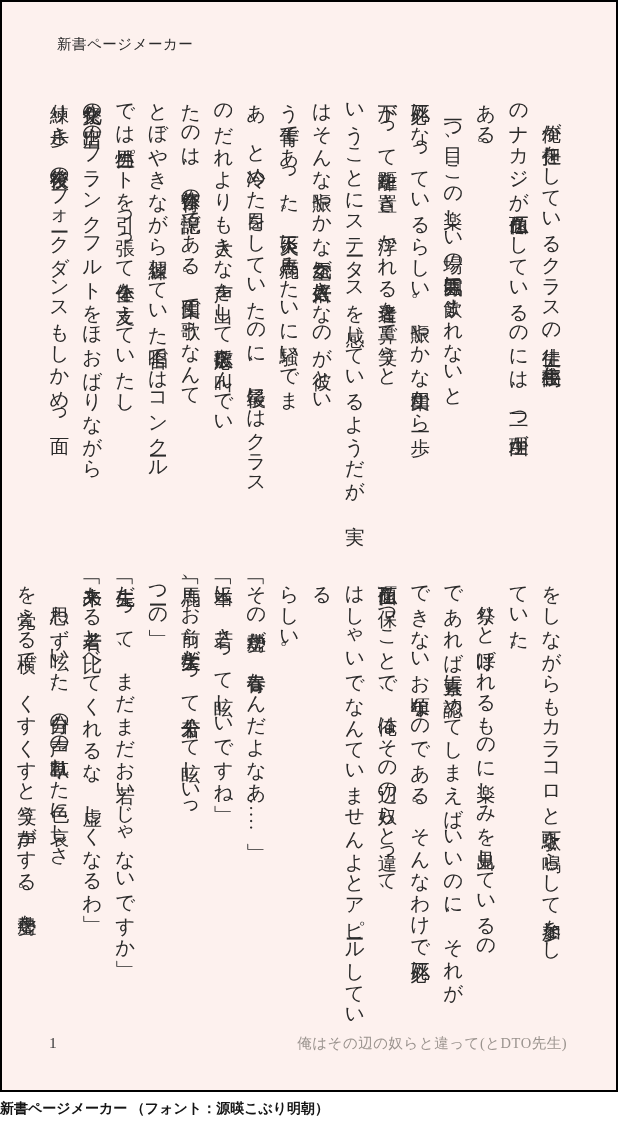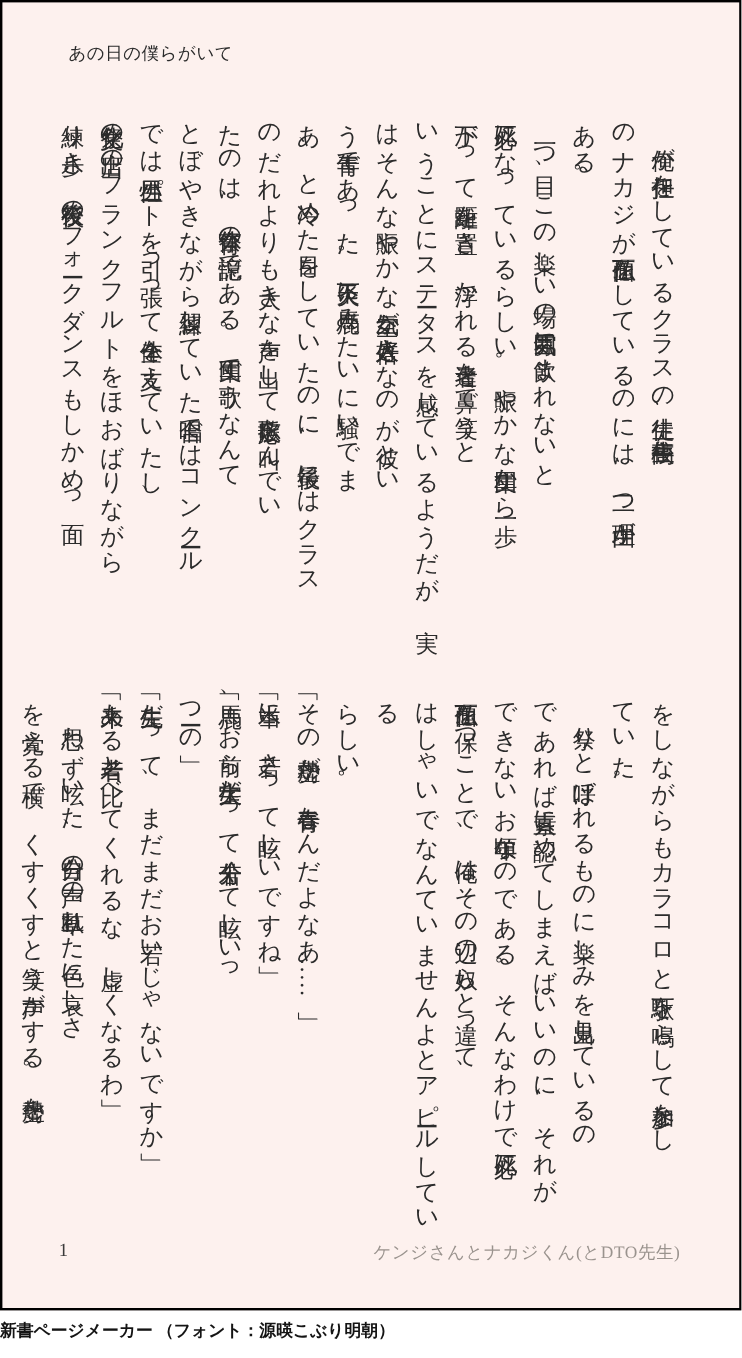--- a/index.html
+++ b/index.html
@@ -73,21 +73,21 @@
     color: #141414;
   }
 </style>
 </head>
 <body>
 
 <div class="stage">
 
   <div class="page">
 
-    <div class="running-header">あの日の僕らがいて</div>
+    <div class="running-header">新書ページメーカー</div>
 
     <div class="vblock top">　俺が担任をしているクラスの生徒、高校二年生
 のナカジが仏頂面をしているのには、二つ理由が
 ある。
 　一つ目、この楽しい場の雰囲気に飲まれないと
 必死になっているらしい。賑やかな集団から一歩
 下がって距離を置き、浮かれる者達を鼻で笑うと
 いうことにステータスを感じているようだが、実
 はそんな賑やかな空気が人一倍好きなのが彼とい
 う青年であった。炎天下に馬鹿みたいに騒いでま
@@ -111,19 +111,19 @@
 「本当に、若さって眩しいですね」
 「馬鹿、お前ら大学生だって十分若くて眩しいっ
 つーの」
 「先生だって、まだまだお若いじゃないですか」
 「未来ある若者と比べてくれるな、虚しくなるわ」
 　思わず呟いた、自分の声の草臥れた色に哀しさ
 を覚える横で、くすくすと笑う声がする。虚勢を</div>
 
     <div class="footer-page-number">1</div>
 
-    <div class="footer-chapter-title">ケンジさんとナカジくん(とDTO先生)</div>
+    <div class="footer-chapter-title">俺はその辺の奴らと違って(とDTO先生)</div>
 
   </div>
 
   <div class="generator-caption">新書ページメーカー （フォント：源暎こぶり明朝）</div>
 
 </div>
 
 </body></html>

